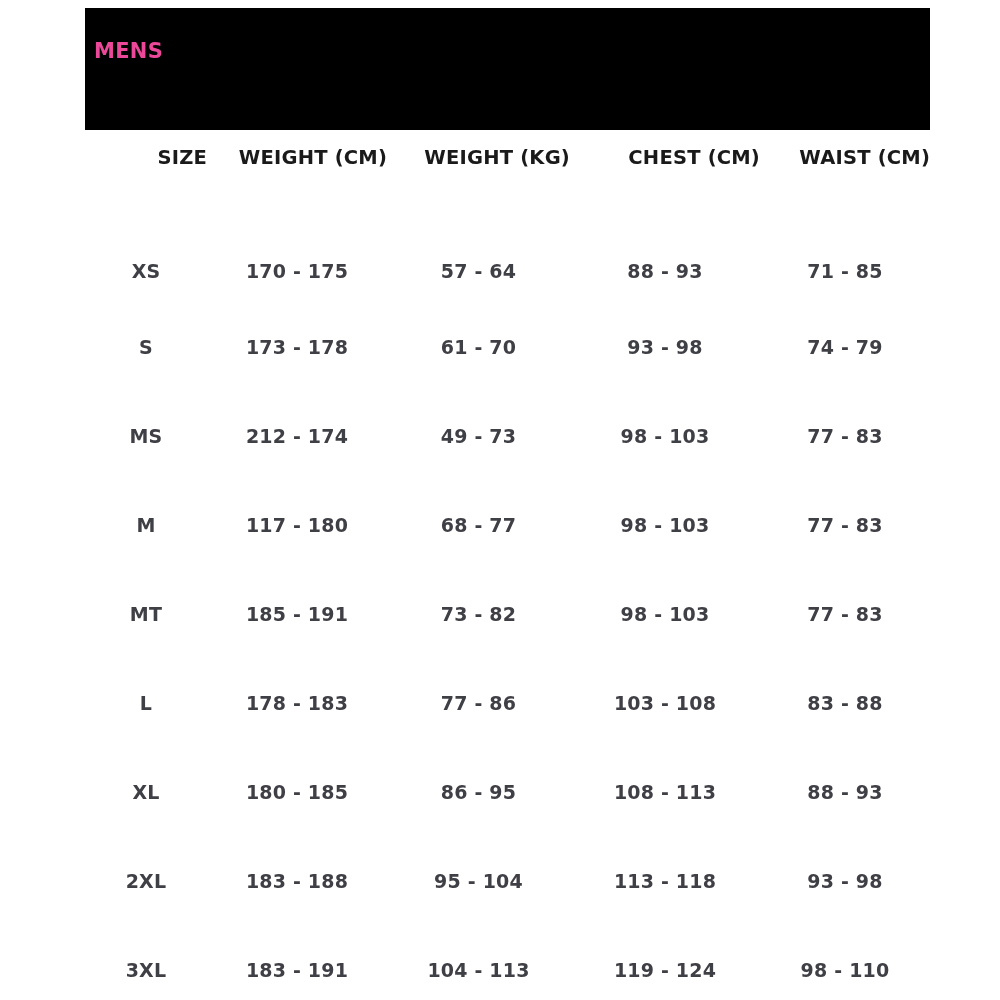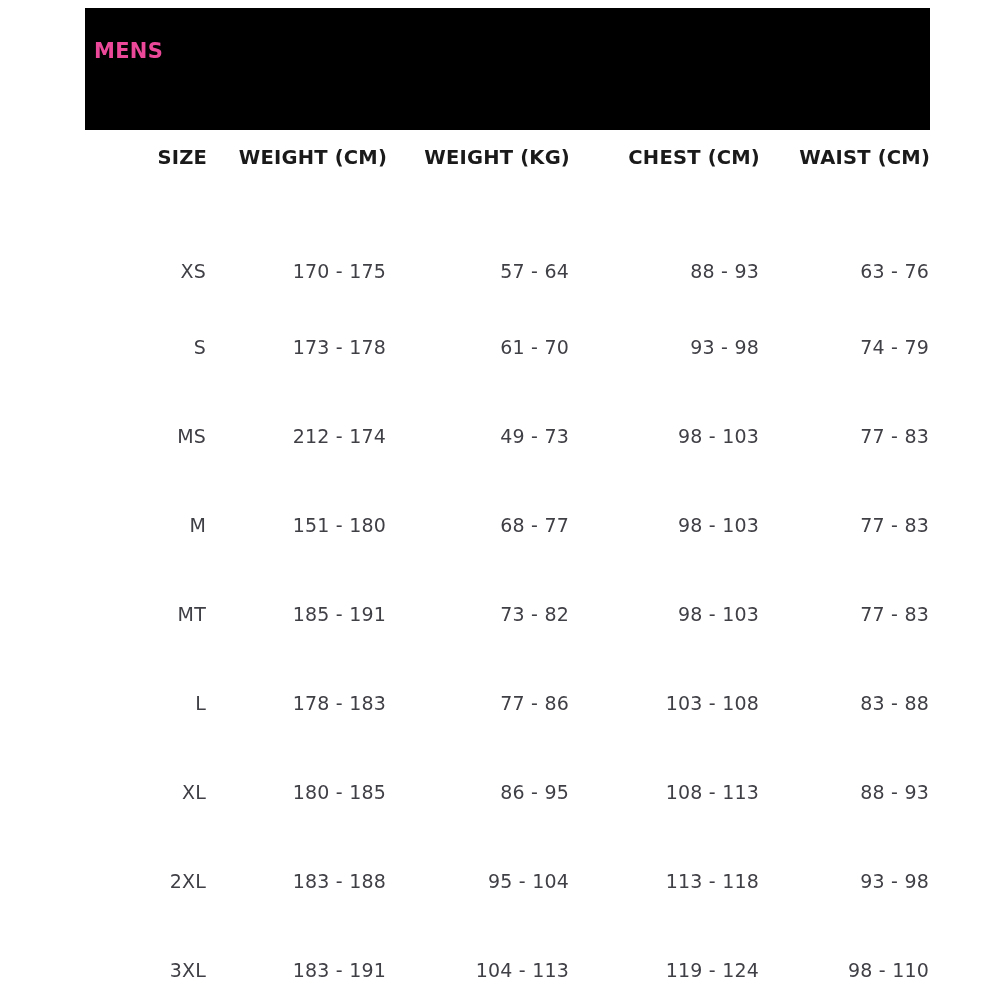--- a/index.html
+++ b/index.html
@@ -69,24 +69,24 @@
     text-align: right;
     font-weight: bold;
     font-size: 19.5px;
     color: #1a1a1a;
     letter-spacing: 0.2px;
     padding: 0 0 8px 0;
     vertical-align: top;
     white-space: nowrap;
   }
   table.size-table tbody td {
-    text-align: right;
+    text-align: center;
     font-size: 19px;
     color: #3f3f46;
-    font-weight: normal;
+    font-weight: bold;
     height: 87px;
     vertical-align: middle;
     white-space: nowrap;
     letter-spacing: 0.2px;
   }
   table.size-table tbody tr:first-child td {
     height: 104px;
     vertical-align: bottom;
     padding-bottom: 20px;
   }
@@ -118,39 +118,39 @@
           <th>CHEST (CM)</th>
           <th>WAIST (CM)</th>
         </tr>
       </thead>
       <tbody>
         <tr>
           <td>XS</td>
           <td>170 - 175</td>
           <td>57 - 64</td>
           <td>88 - 93</td>
-          <td>63 - 76</td>
+          <td>71 - 85</td>
         </tr>
         <tr>
           <td>S</td>
           <td>173 - 178</td>
           <td>61 - 70</td>
           <td>93 - 98</td>
           <td>74 - 79</td>
         </tr>
         <tr>
           <td>MS</td>
           <td>212 - 174</td>
           <td>49 - 73</td>
           <td>98 - 103</td>
           <td>77 - 83</td>
         </tr>
         <tr>
           <td>M</td>
-          <td>151 - 180</td>
+          <td>117 - 180</td>
           <td>68 - 77</td>
           <td>98 - 103</td>
           <td>77 - 83</td>
         </tr>
         <tr>
           <td>MT</td>
           <td>185 - 191</td>
           <td>73 - 82</td>
           <td>98 - 103</td>
           <td>77 - 83</td>

